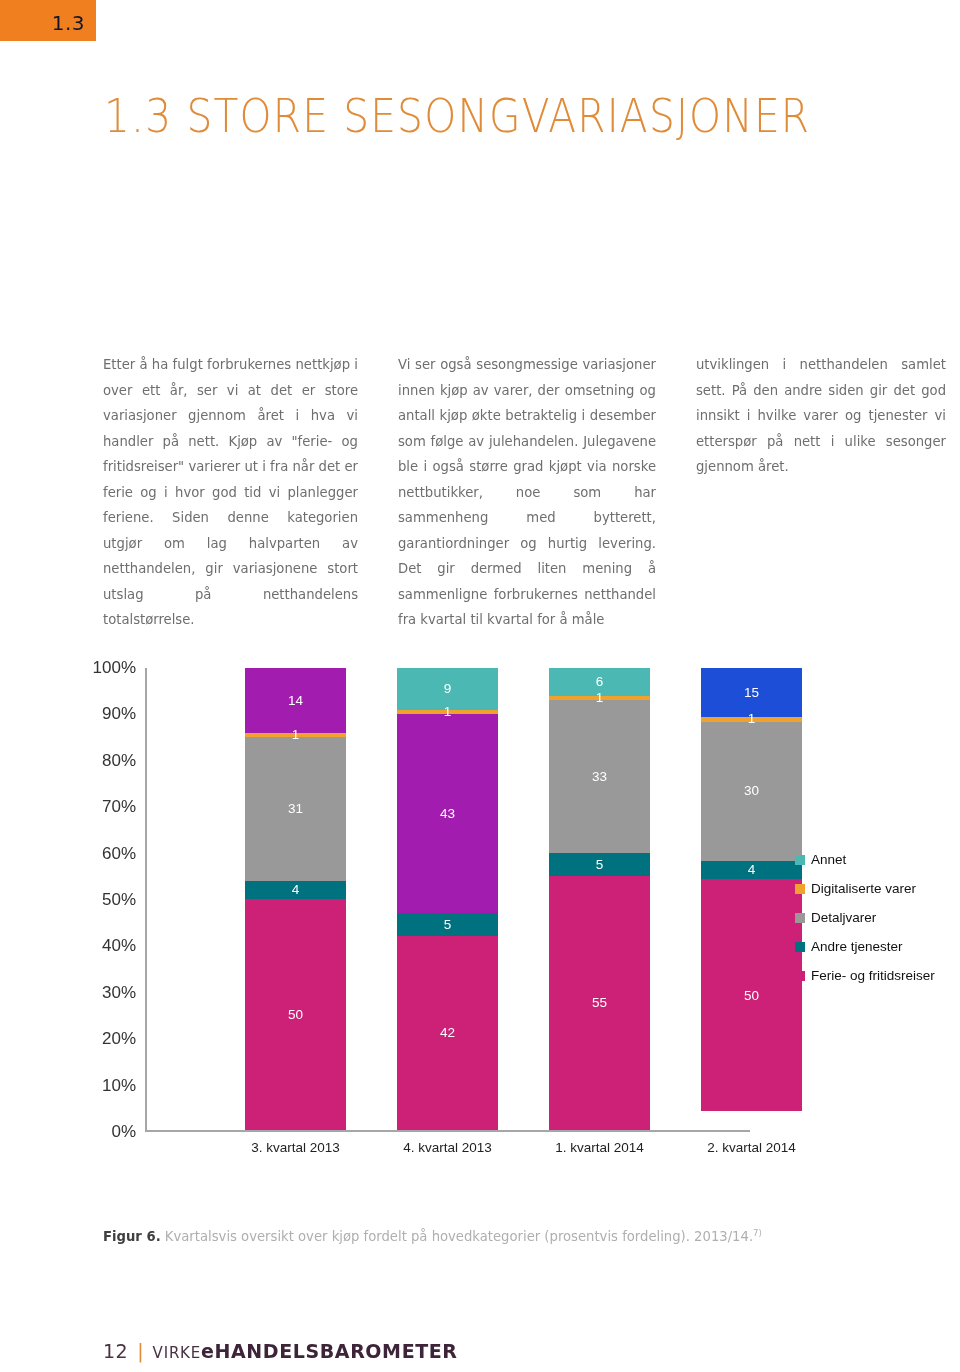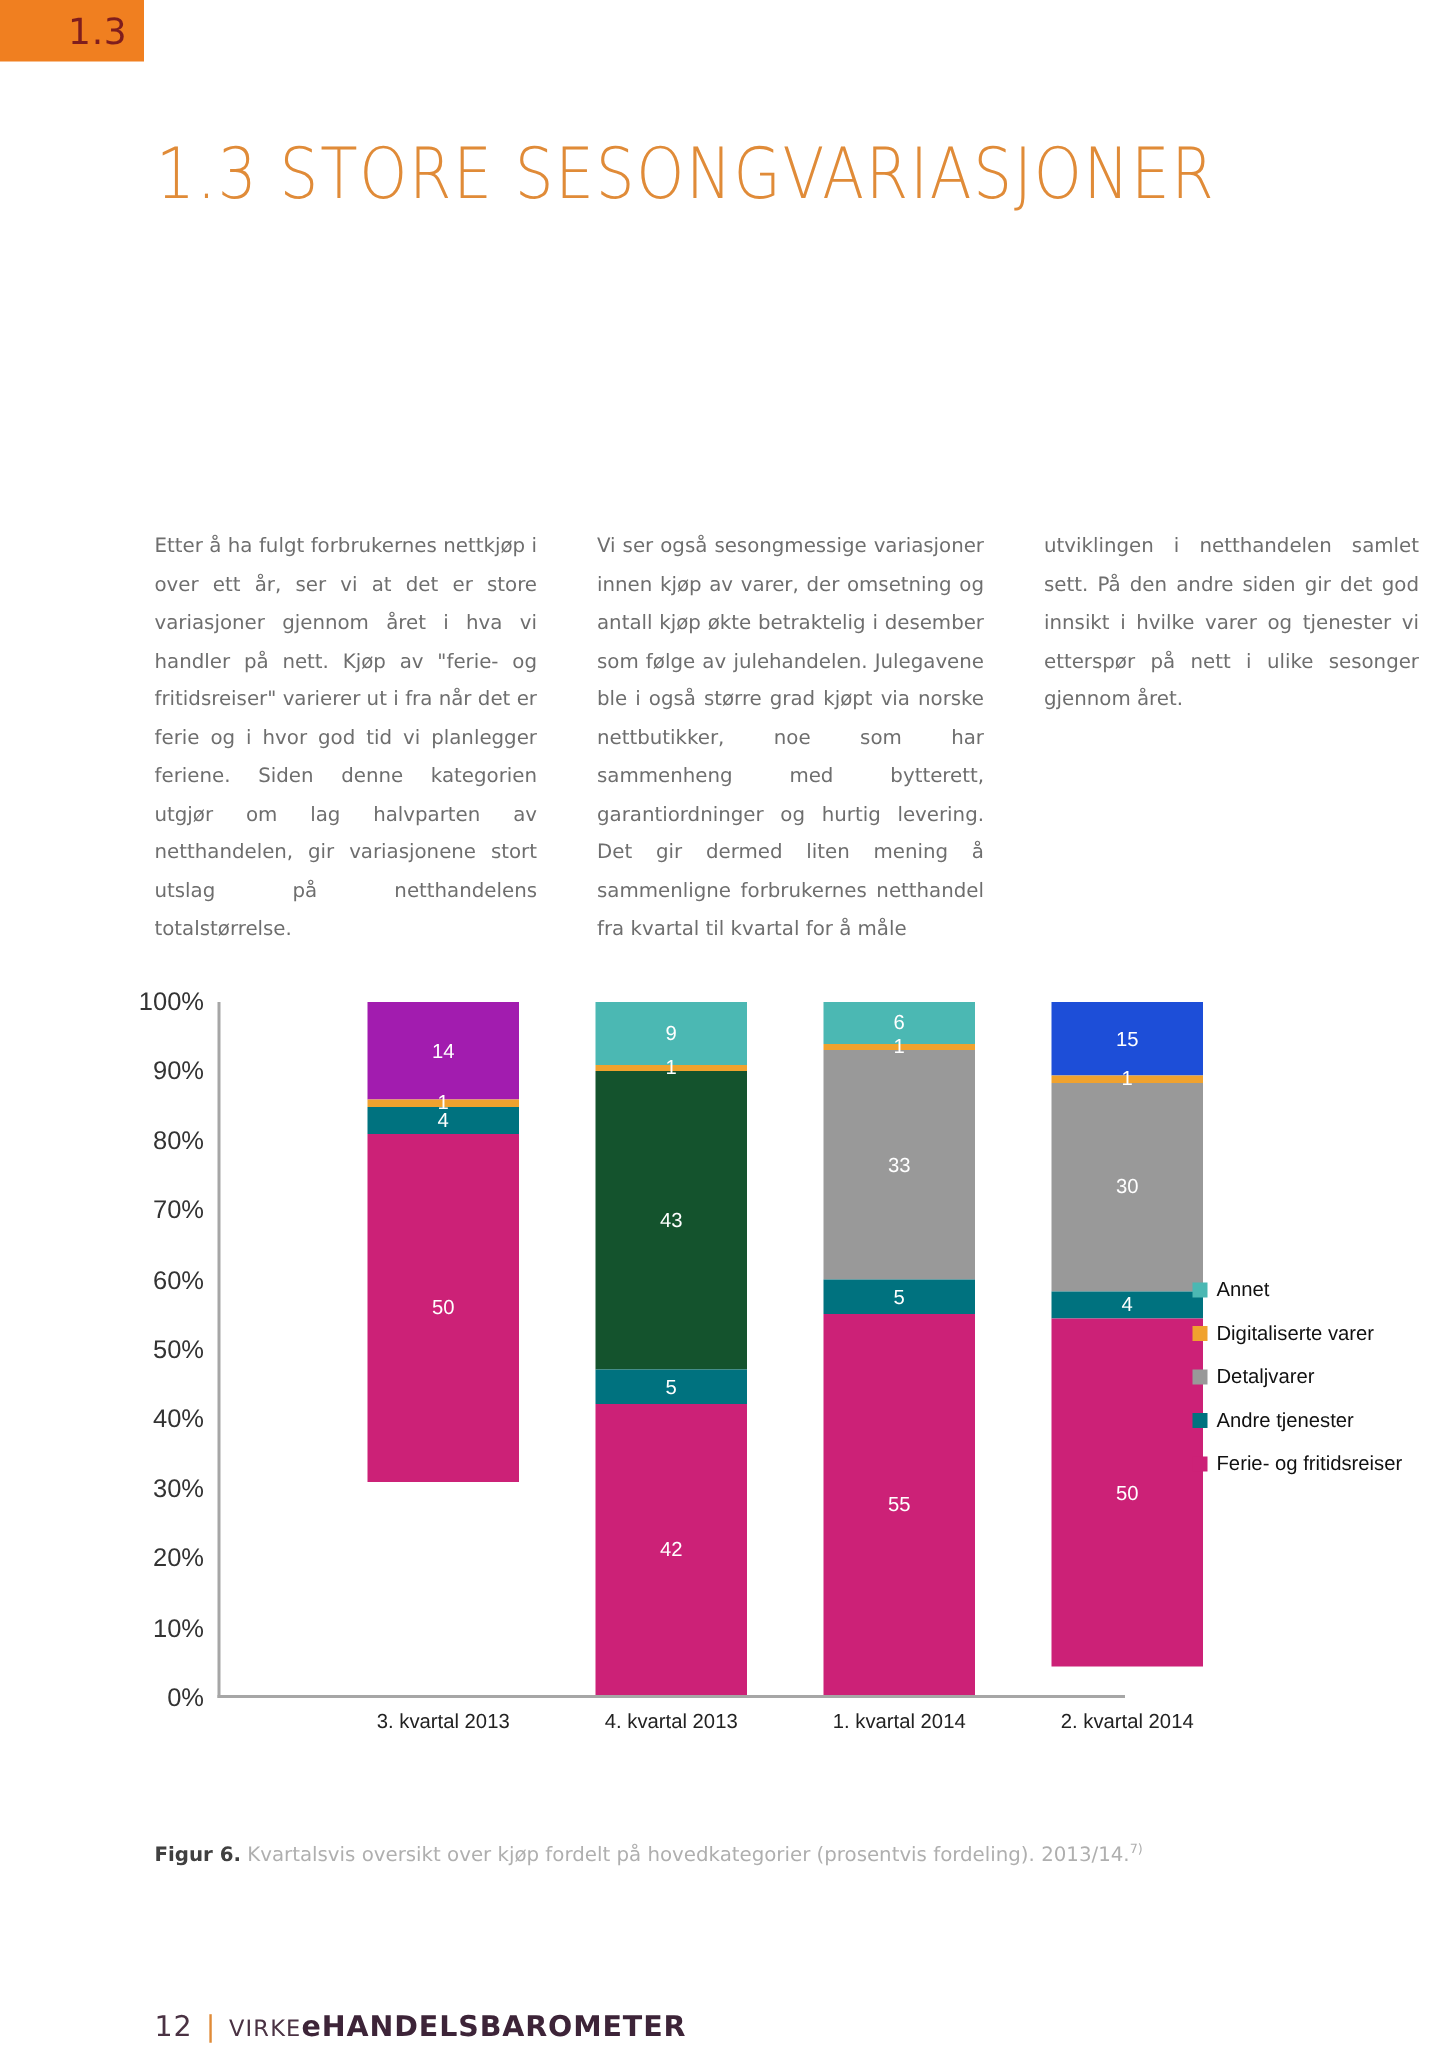--- a/index.html
+++ b/index.html
@@ -21,22 +21,22 @@
     left: 0;
     top: 0;
     width: 96px;
     height: 41px;
     background: #F07F20;
   }
   #section-tab .tab-label {
     position: absolute;
     right: 11px;
     bottom: 6px;
-    color: #7f1d1d;
-    font-size: 24px;
+    color: #0f172a;
+    font-size: 20px;
     font-family: "DejaVu Sans", sans-serif;
     letter-spacing: 0.5px;
   }
 
   
   #page-title {
     position: absolute;
     left: 104px;
     top: 88px;
     font-size: 42px;
@@ -263,36 +263,39 @@
         <div class="ytick" style="top: 464px;">0%</div>
       </div>
     <div id="bars">
         <div class="bar-group" style="left: 100px;">
           <div class="seg" style="background: #a21caf; height: 64.96px;">
             <span class="seg-label">14</span>
           </div>
           <div class="seg" style="background: rgb(240, 162, 46); height: 4.64px;">
             <span class="seg-label thin">1</span>
           </div>
+          <div class="seg" style="background: rgb(153, 153, 153); height: 143.84px;">
+            <span class="seg-label">31</span>
+          </div>
           <div class="seg" style="background: rgb(0, 114, 127); height: 18.56px;">
             <span class="seg-label">4</span>
           </div>
           <div class="seg" style="background: rgb(204, 33, 119); height: 232px;">
             <span class="seg-label">50</span>
           </div>
           <div class="xlabel">3. kvartal 2013</div>
         </div>
         <div class="bar-group" style="left: 252px;">
           <div class="seg" style="background: rgb(75, 184, 179); height: 41.76px;">
             <span class="seg-label">9</span>
           </div>
           <div class="seg" style="background: rgb(240, 162, 46); height: 4.64px;">
             <span class="seg-label thin">1</span>
           </div>
-          <div class="seg" style="background: #14532d; height: 199.52px;">
+          <div class="seg" style="background: #a21caf; height: 199.52px;">
             <span class="seg-label">43</span>
           </div>
           <div class="seg" style="background: rgb(0, 114, 127); height: 23.2px;">
             <span class="seg-label">5</span>
           </div>
           <div class="seg" style="background: rgb(204, 33, 119); height: 194.88px;">
             <span class="seg-label">42</span>
           </div>
           <div class="xlabel">4. kvartal 2013</div>
         </div>

